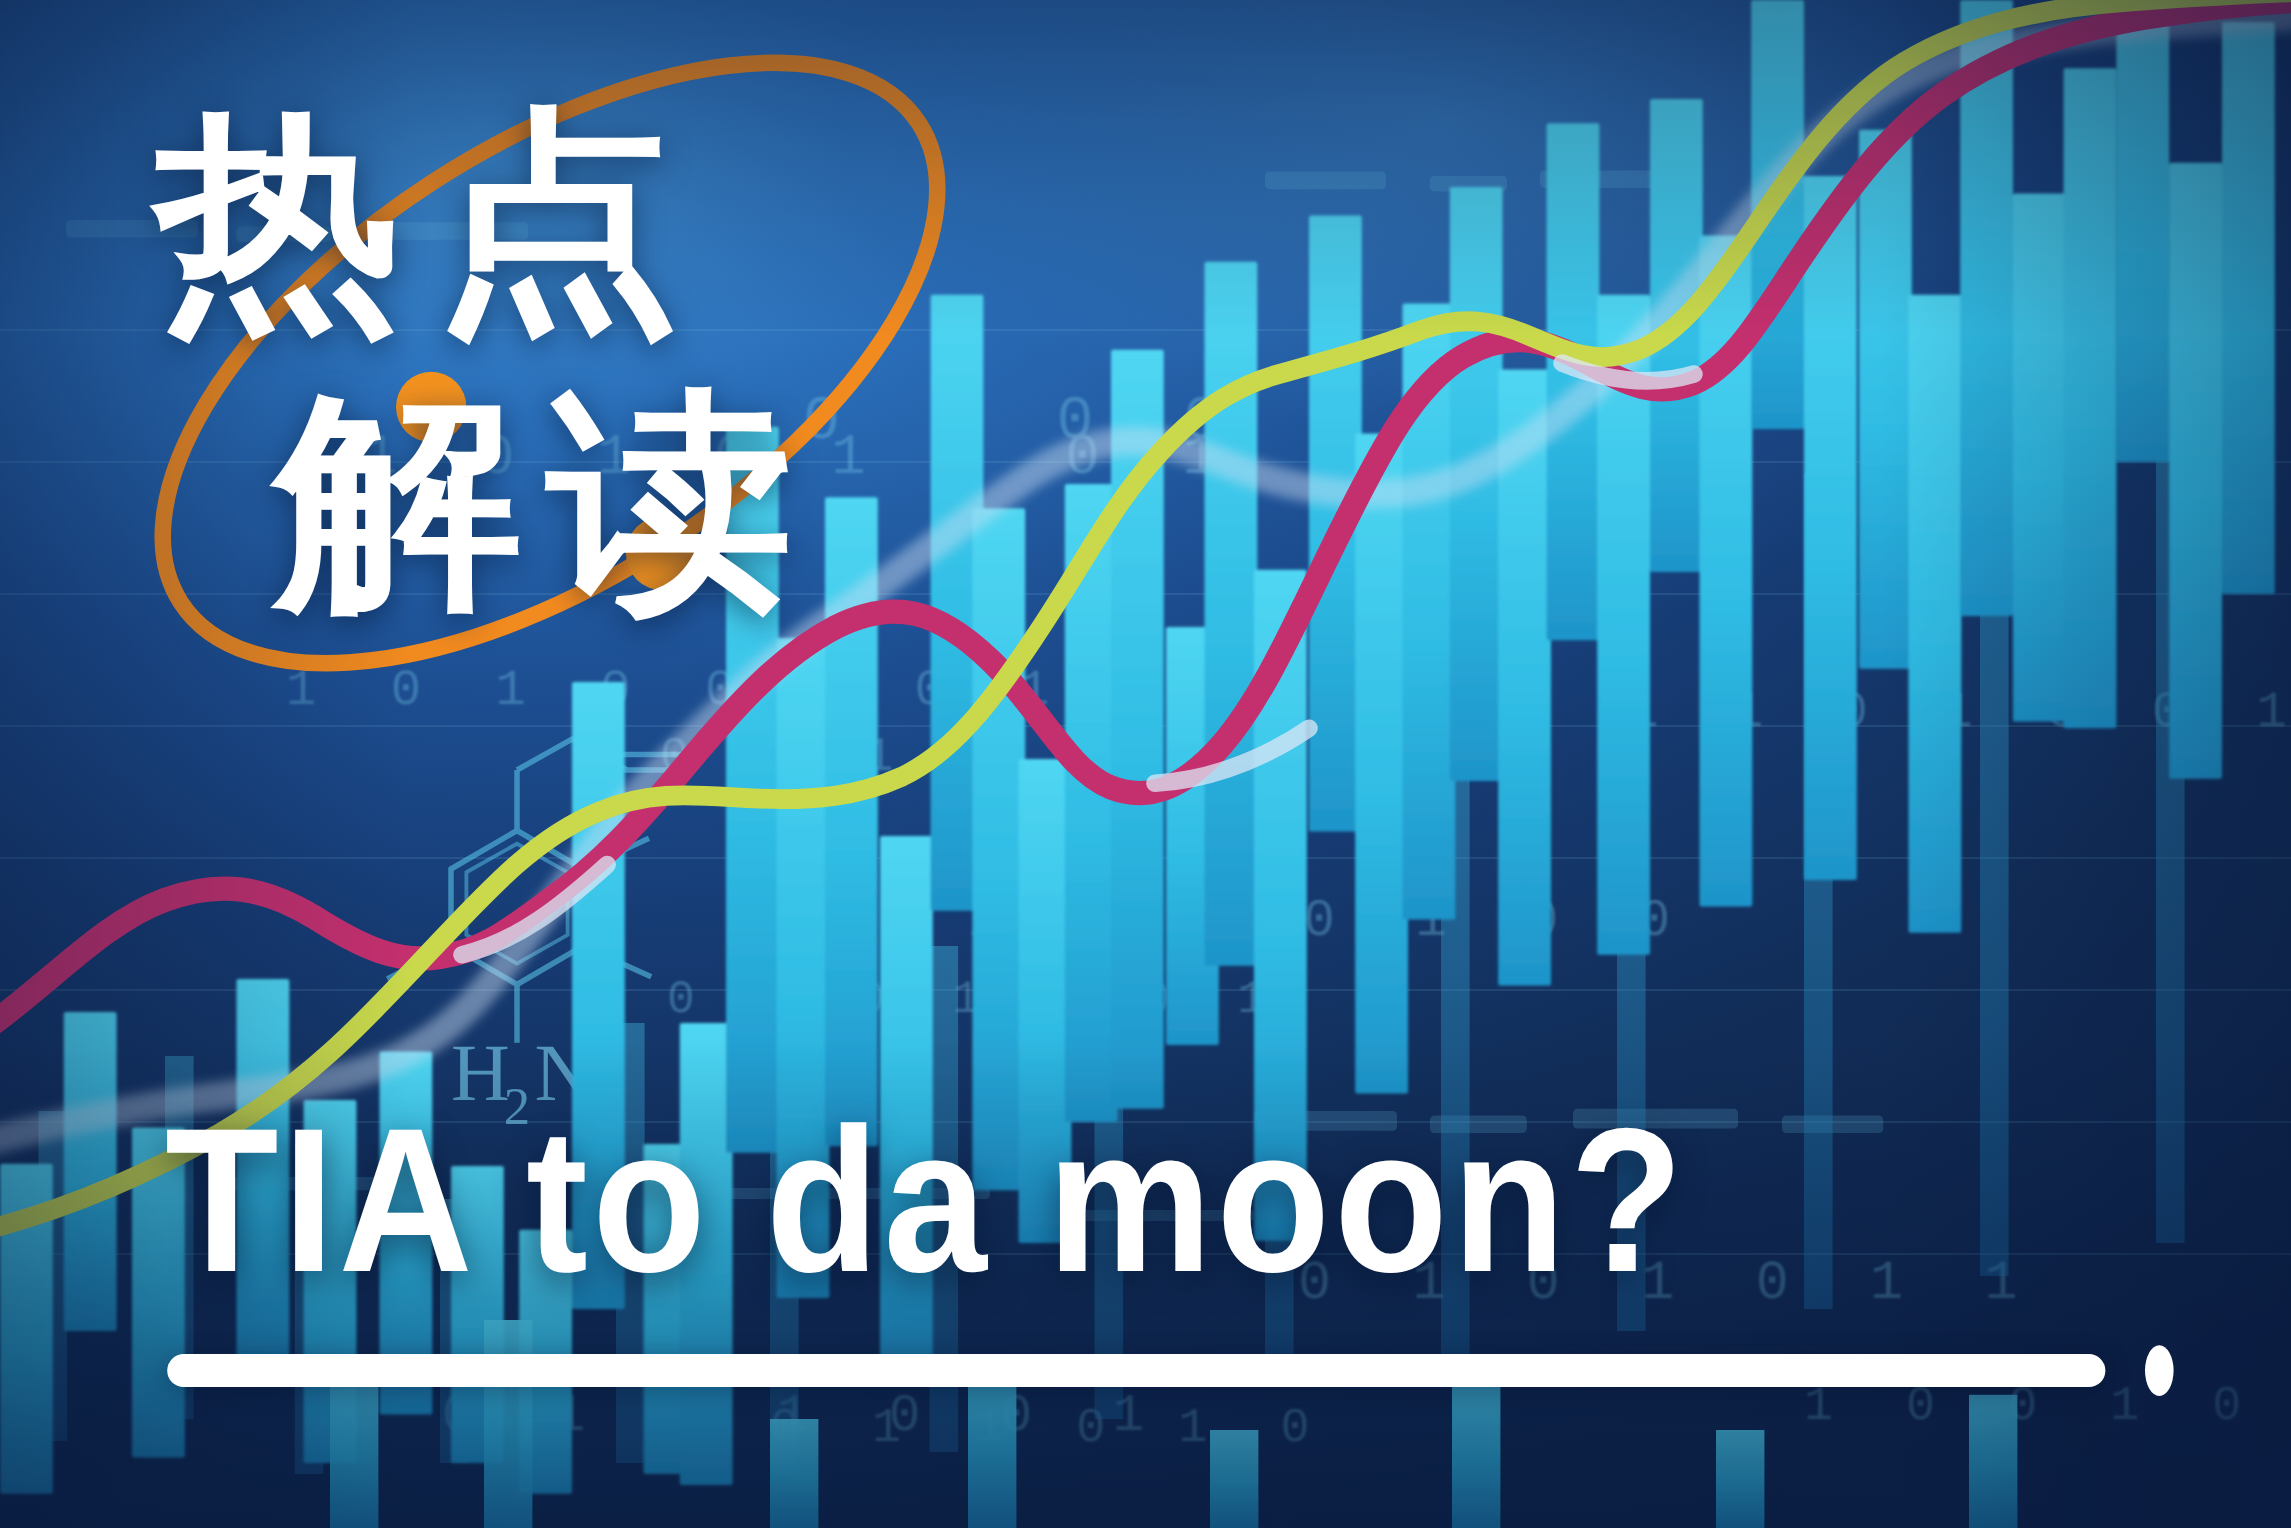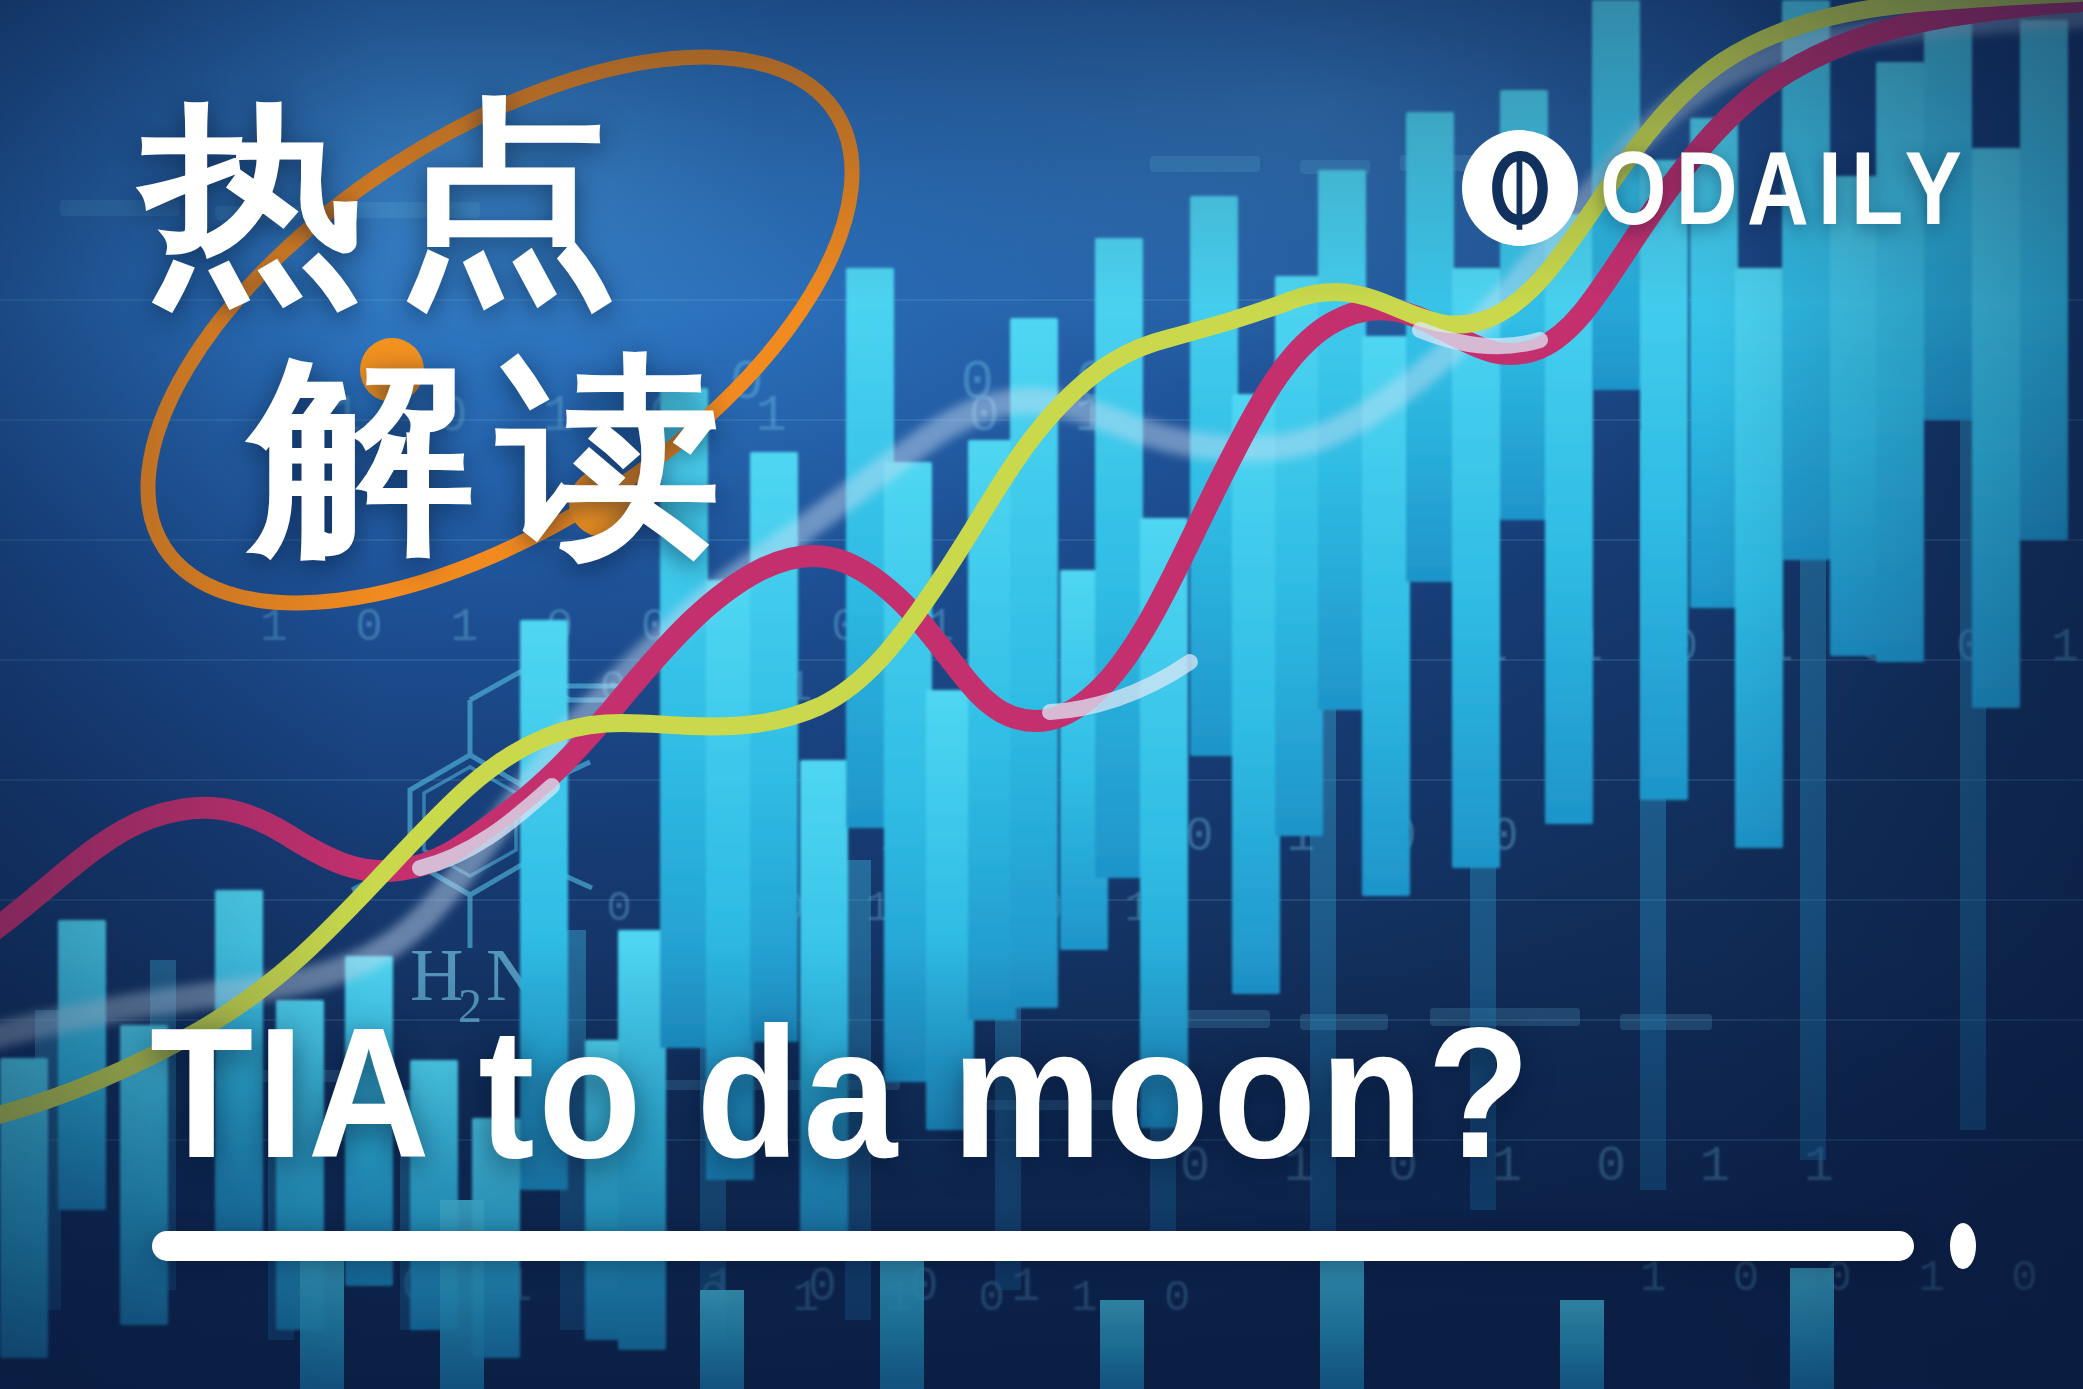--- a/index.html
+++ b/index.html
@@ -289,30 +289,19 @@
       <circle cx="392" cy="370" r="32" fill="#F3921F"></circle>
       <circle cx="603" cy="503" r="34" fill="#F3921F"></circle>
     </g>
   </svg>
 
   <div class="bg-vign"></div>
 
   <div class="cjk" id="cjk-1">热点</div>
   <div class="cjk" id="cjk-2">解读</div>
 
-  <div id="logo">
-    <svg class="mark" viewBox="0 0 100 100">
-      <circle cx="50" cy="50" r="50" fill="#ffffff"></circle>
-      <path d="M50 18 C 64 18 74 32 74 50 C 74 68 64 82 50 82
-               C 36 82 26 68 26 50 C 26 32 36 18 50 18 Z
-               M50 27 C 41 27 35 37 35 50 C 35 63 41 73 50 73
-               C 59 73 65 63 65 50 C 65 37 59 27 50 27 Z" fill="#12305e"></path>
-      <rect x="47" y="24" width="5" height="62" fill="#12305e"></rect>
-    </svg>
-    <div class="word">ODAILY</div>
-  </div>
 
   <div id="title">TIA to da moon?</div>
 
   <div id="rule"></div>
   <div id="rule-dot"></div>
 
 </div>
 
 </body></html>

